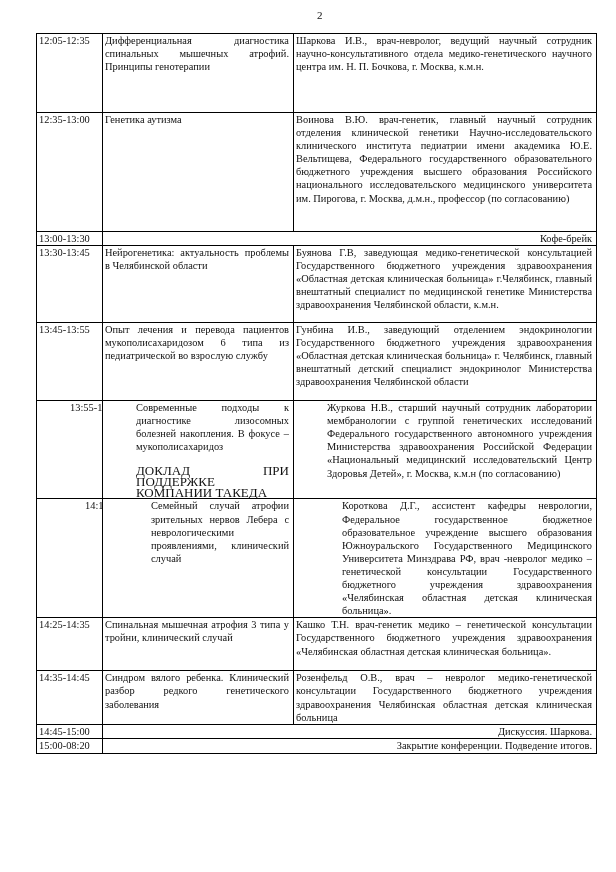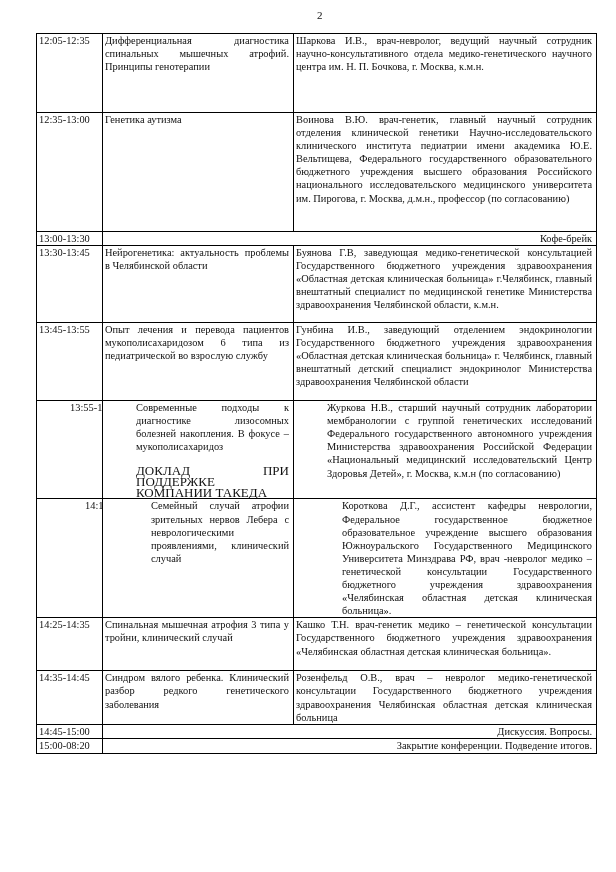--- a/index.html
+++ b/index.html
@@ -130,20 +130,20 @@
       <td class="topic">Спинальная мышечная атрофия 3 типа у тройни, клинический случай</td>
       <td class="speaker">Кашко Т.Н. врач-генетик медико – генетической консультации Государственного бюджетного учреждения здравоохранения «Челябинская областная детская клиническая больница».</td>
     </tr>
     <tr class="r9">
       <td class="time">14:35-14:45</td>
       <td class="topic">Синдром вялого ребенка. Клинический разбор редкого генетического заболевания</td>
       <td class="speaker">Розенфельд О.В., врач – невролог медико-генетической консультации Государственного бюджетного учреждения здравоохранения Челябинская областная детская клиническая больница</td>
     </tr>
     <tr class="r10">
       <td class="time">14:45-15:00</td>
-      <td class="span-cell" colspan="2">Дискуссия. Вопросы.</td>
+      <td class="span-cell" colspan="2">Дискуссия. Шаркова.</td>
     </tr>
     <tr class="r11">
       <td class="time">15:00-08:20</td>
       <td class="span-cell" colspan="2">Закрытие конференции. Подведение итогов.</td>
     </tr>
   </tbody>
 </table>
 
 </body></html>

